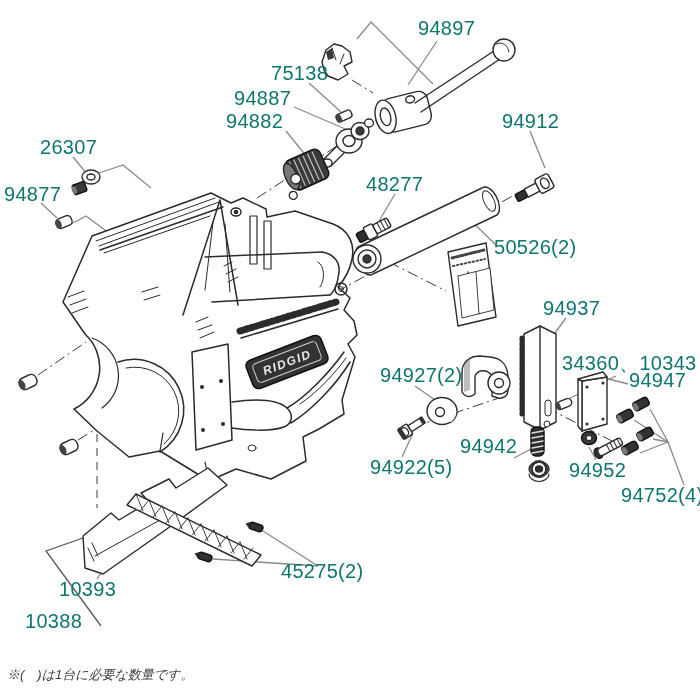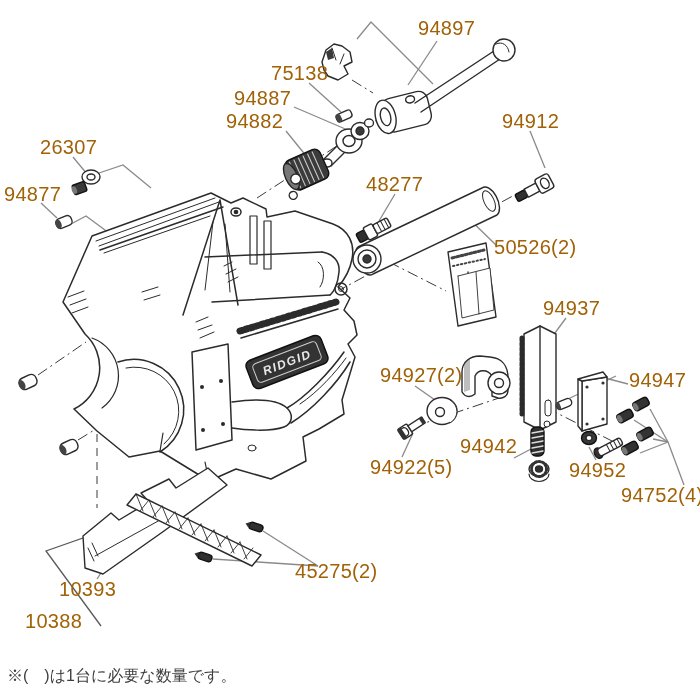--- a/index.html
+++ b/index.html
@@ -1,21 +1,21 @@
 <!DOCTYPE html>
 <html><head>
 <meta charset="utf-8">
 <style>
   html,body{margin:0;padding:0;background:#ffffff;}
   .stage{position:relative;width:700px;height:700px;background:#ffffff;
          font-family:"Liberation Sans",sans-serif;overflow:hidden;}
   .stage svg{position:absolute;left:0;top:0;}
-  .lbl{position:absolute;font-size:20px;color:#a16207;white-space:nowrap;
+  .lbl{position:absolute;font-size:20px;color:#0f766e;white-space:nowrap;
        letter-spacing:.3px;line-height:1;}
-  .footnote{position:absolute;font-size:16px;color:#3e3e3e;white-space:nowrap;}
+  .footnote{position:absolute;font-size:13px;color:#3e3e3e;white-space:nowrap;font-style:italic;}
 </style>
 </head>
 <body>
 
 <div class="stage">
 
 <svg width="700" height="700" viewBox="0 0 700 700">
 
   <g stroke="#8a8a8a" stroke-width="1.3" fill="none">
     <polyline points="357,39 371,22 433,84"></polyline>
@@ -382,24 +382,25 @@
   <div class="lbl" style="left:418px;top:18px">94897</div>
   <div class="lbl" style="left:271px;top:63px">75138</div>
   <div class="lbl" style="left:234px;top:88px">94887</div>
   <div class="lbl" style="left:226px;top:111px">94882</div>
   <div class="lbl" style="left:40px;top:137px">26307</div>
   <div class="lbl" style="left:4px;top:184px">94877</div>
   <div class="lbl" style="left:502px;top:111px">94912</div>
   <div class="lbl" style="left:366px;top:174px">48277</div>
   <div class="lbl" style="left:494px;top:237px">50526(2)</div>
   <div class="lbl" style="left:543px;top:298px">94937</div>
+  <div class="lbl" style="left:562px;top:353px">34360、10343</div>
   <div class="lbl" style="left:629px;top:370px">94947</div>
   <div class="lbl" style="left:380px;top:365px">94927(2)</div>
   <div class="lbl" style="left:370px;top:457px">94922(5)</div>
   <div class="lbl" style="left:460px;top:436px">94942</div>
   <div class="lbl" style="left:569px;top:460px">94952</div>
   <div class="lbl" style="left:621px;top:485px">94752(4)</div>
-  <div class="lbl" style="left:295px;top:561px">45275(2)</div>
+  <div class="lbl" style="left:281px;top:561px">45275(2)</div>
   <div class="lbl" style="left:59px;top:579px">10393</div>
   <div class="lbl" style="left:25px;top:611px">10388</div>
 
   <div class="footnote" style="left:7px;top:666px">※(　)は1台に必要な数量です。</div>
 </div>
 
 </body></html>

